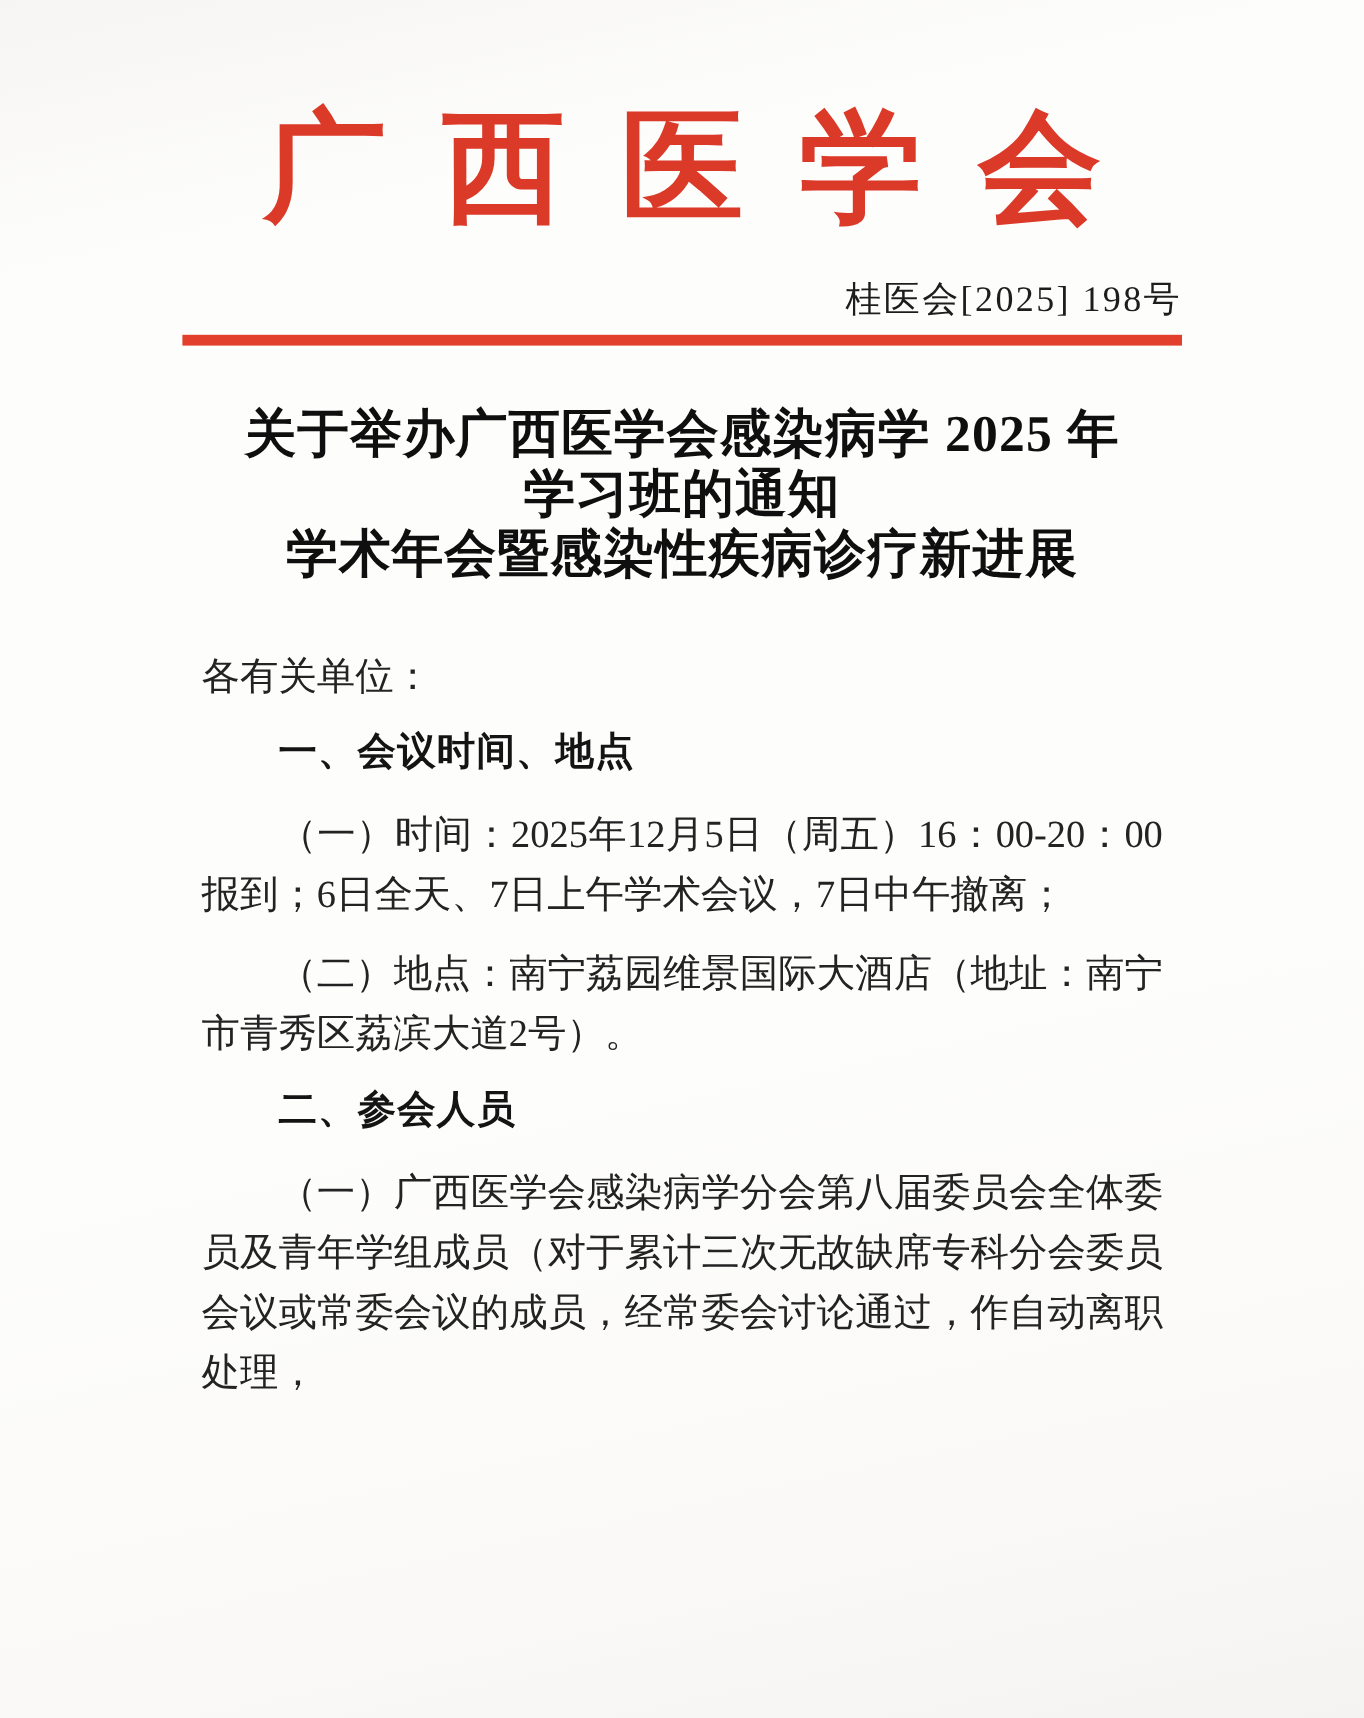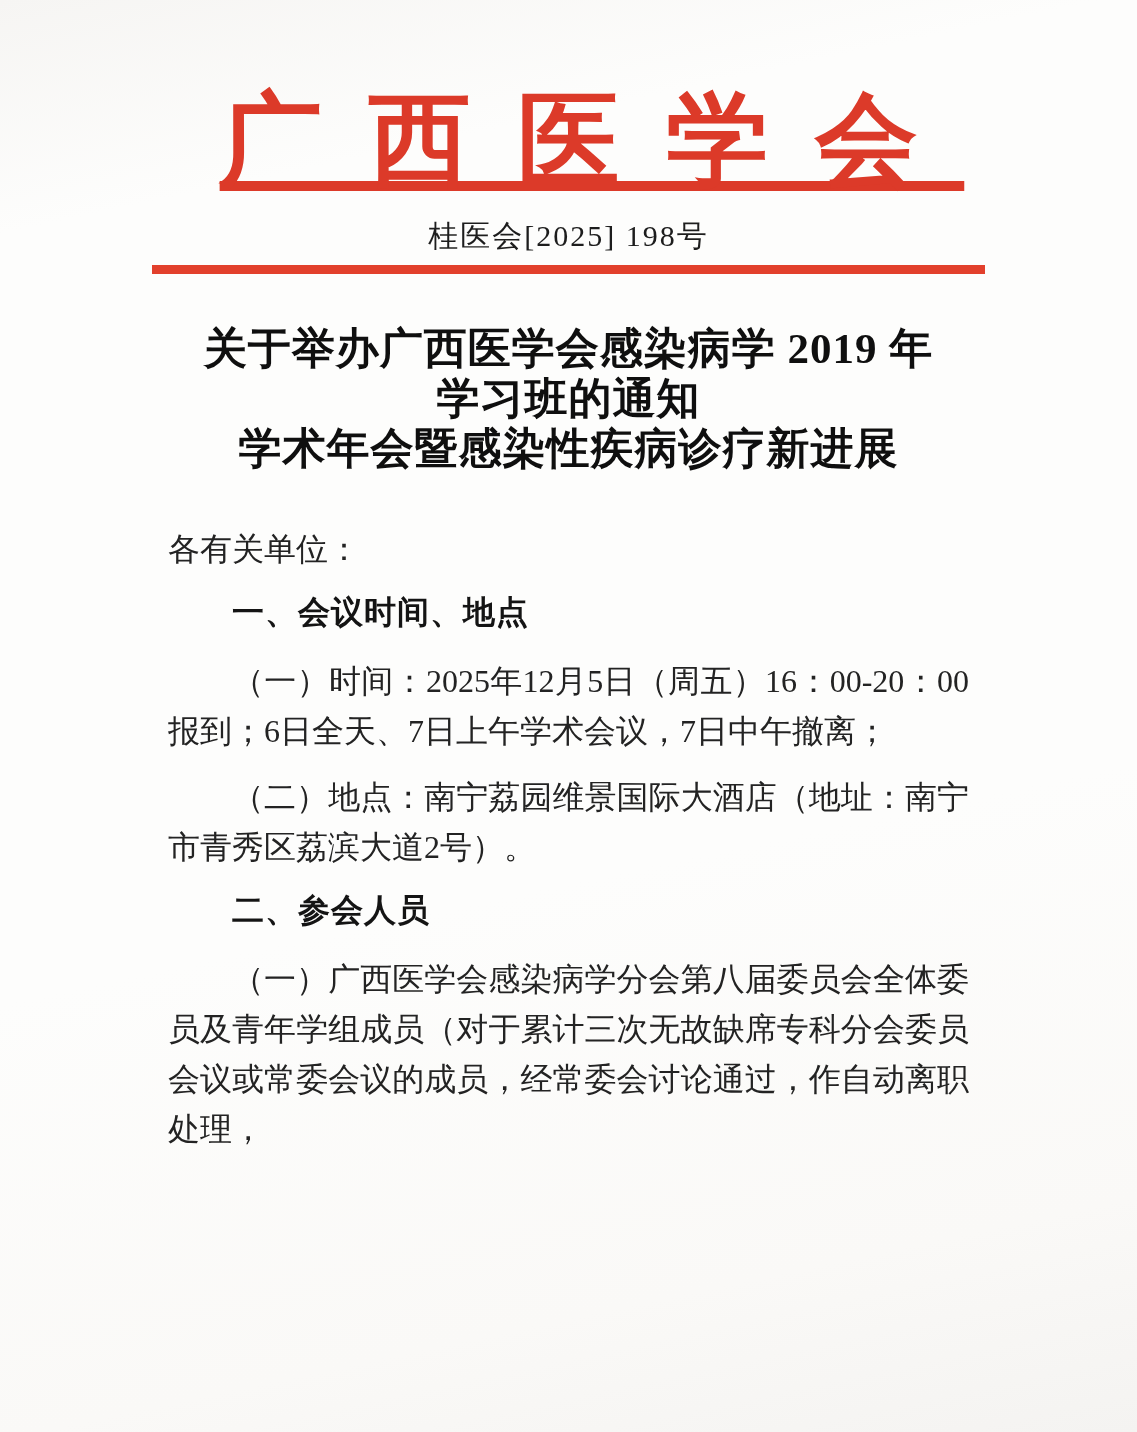--- a/index.html
+++ b/index.html
@@ -25,27 +25,26 @@
   .org-title {
     margin: 84px 0 0 0;
     font-size: 102px;
     line-height: 1.12;
     font-weight: 700;
     text-align: center;
     letter-spacing: 0.46em;
     text-indent: 0.46em;
     color: var(--header-red, #dc3a29);
     white-space: nowrap;
-    text-decoration: underline;
   }
   .doc-number {
-    margin-top: 20px;
+    margin-top: 34px;
     font-size: 30px;
     line-height: 36px;
-    text-align: center;
+    text-align: right;
     letter-spacing: 2px;
     color: #1d1d1d;
   }
   .red-rule {
     margin-top: 11px;
     height: 9px;
     width: 100%;
     background: var(--rule-red, #e2402c);
   }
   
@@ -84,21 +83,21 @@
 
 <div class="page">
 
   <header>
     <h1 class="org-title">广西医学会</h1>
     <div class="doc-number">桂医会[2025] 198号</div>
     <div class="red-rule"></div>
   </header>
 
   <section class="doc-title">
-    <div class="title-line">关于举办广西医学会感染病学 2019 年</div>
+    <div class="title-line">关于举办广西医学会感染病学 2025 年</div>
     <div class="title-line">学习班的通知</div>
     <div class="title-line">学术年会暨感染性疾病诊疗新进展</div>
   </section>
 
   <main class="doc-body">
     <p class="salutation">各有关单位：</p>
 
     <p class="indent section-heading">一、会议时间、地点</p>
     <p class="indent">（一）时间：2025年12月5日（周五）16：00-20：00报到；6日全天、7日上午学术会议，7日中午撤离；</p>
     <p class="indent">（二）地点：南宁荔园维景国际大酒店（地址：南宁市青秀区荔滨大道2号）。</p>

